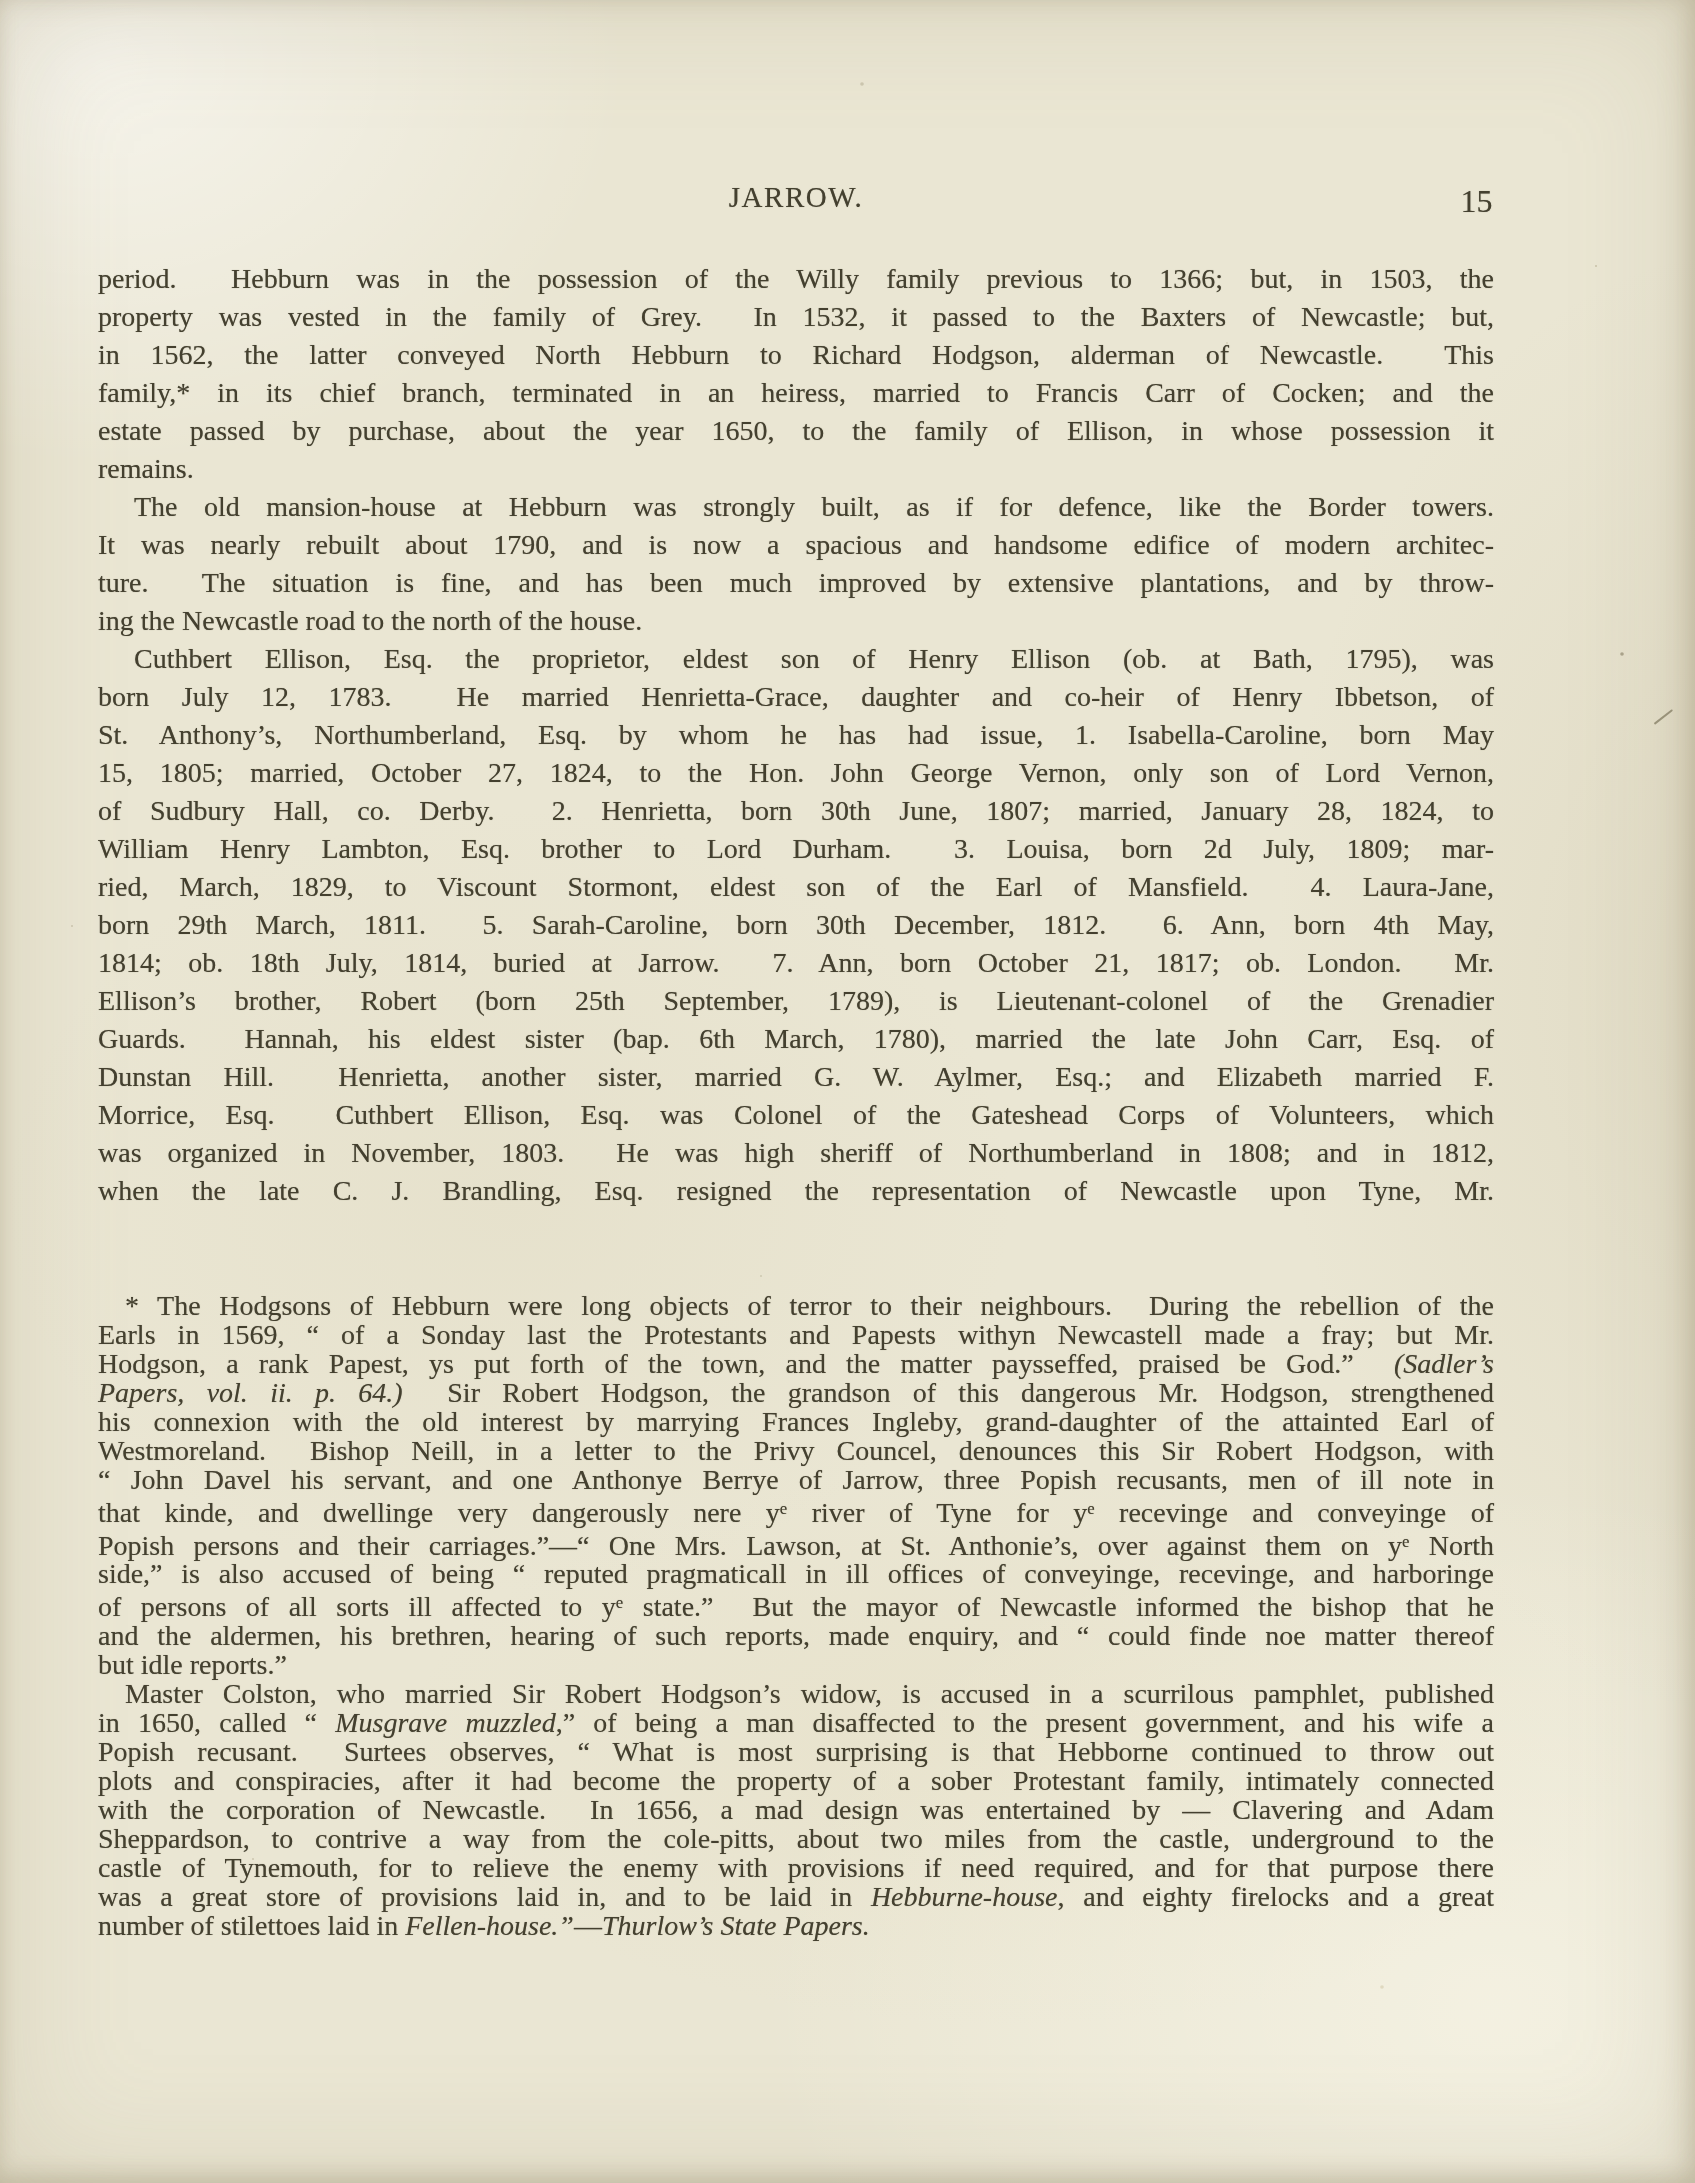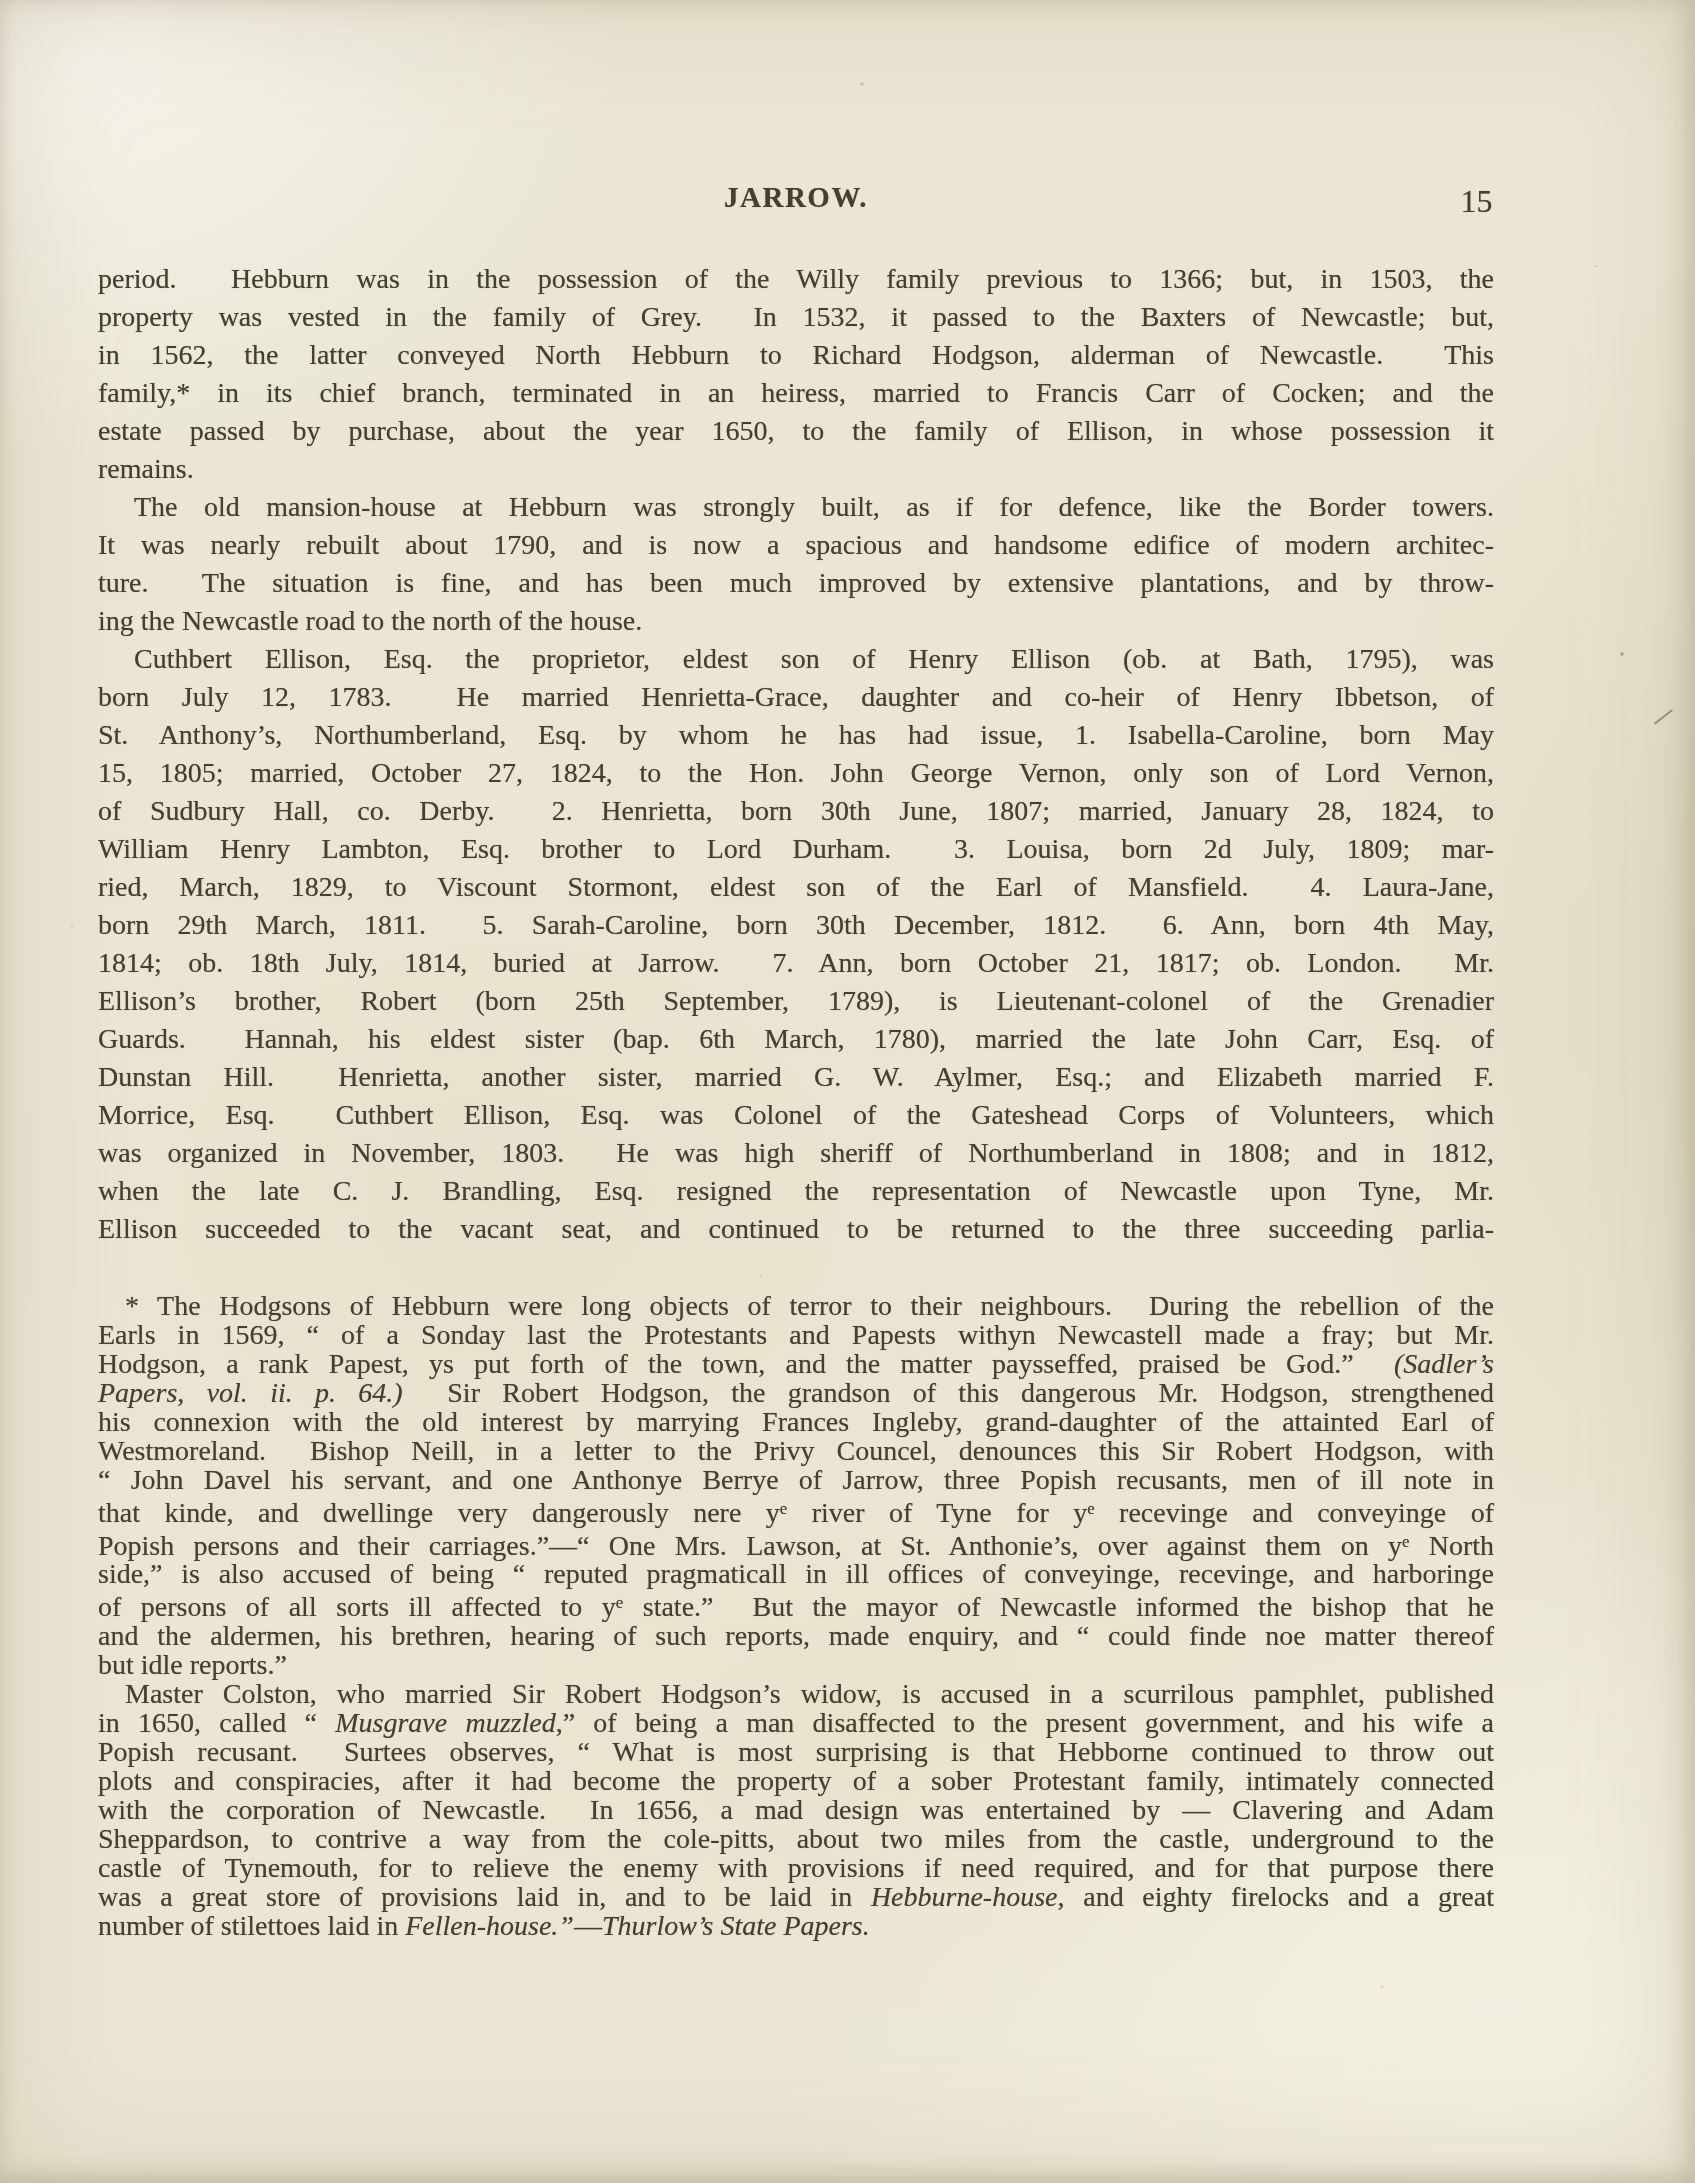--- a/index.html
+++ b/index.html
@@ -25,21 +25,21 @@
       inset 0 0 128px rgba(150,138,104,0.22),
       inset -12px 0 27px rgba(140,128,96,0.22),
       inset 0 -9px 19.6px rgba(140,128,96,0.20);
     color:var(--ink);
   }
   .page *{box-sizing:border-box;}
   
   .header{position:absolute;top:181px;left:98px;width:1396px;height:42px;}
   .running-title{
     position:absolute;left:0;width:100%;text-align:center;
-    font-size:29px;font-weight:700;letter-spacing:1.5px;
+    font-size:29px;font-weight:400;letter-spacing:1.5px;
     text-shadow:0 0 0.8px rgba(62,58,46,0.55);
   }
   .page-number{
     position:absolute;right:1.5px;top:2.3px;font-size:32px;
     text-shadow:0 0 0.8px rgba(62,58,46,0.5);
   }
   
   .body-text{
     position:absolute;top:260px;left:98px;width:1396px;
     font-size:28px;line-height:38px;
@@ -116,21 +116,20 @@
         <div class="line">William Henry Lambton, Esq. brother to Lord Durham.&nbsp; 3. Louisa, born 2d July, 1809; mar-</div>
         <div class="line">ried, March, 1829, to Viscount Stormont, eldest son of the Earl of Mansfield.&nbsp; 4. Laura-Jane,</div>
         <div class="line">born 29th March, 1811.&nbsp; 5. Sarah-Caroline, born 30th December, 1812.&nbsp; 6. Ann, born 4th May,</div>
         <div class="line">1814; ob. 18th July, 1814, buried at Jarrow.&nbsp; 7. Ann, born October 21, 1817; ob. London.&nbsp; Mr.</div>
         <div class="line">Ellison’s brother, Robert (born 25th September, 1789), is Lieutenant-colonel of the Grenadier</div>
         <div class="line">Guards.&nbsp; Hannah, his eldest sister (bap. 6th March, 1780), married the late John Carr, Esq. of</div>
         <div class="line">Dunstan Hill.&nbsp; Henrietta, another sister, married G. W. Aylmer, Esq.; and Elizabeth married F.</div>
         <div class="line">Morrice, Esq.&nbsp; Cuthbert Ellison, Esq. was Colonel of the Gateshead Corps of Volunteers, which</div>
         <div class="line">was organized in November, 1803.&nbsp; He was high sheriff of Northumberland in 1808; and in 1812,</div>
         <div class="line">when the late C. J. Brandling, Esq. resigned the representation of Newcastle upon Tyne, Mr.</div>
-        <div class="line">Ellison succeeded to the vacant seat, and continued to be returned to the three succeeding parlia-</div>
       </div>
     </div>
 
   <div class="footnote">
       <div class="para indent">
         <div class="line">* The Hodgsons of Hebburn were long objects of terror to their neighbours.&nbsp; During the rebellion of the</div>
         <div class="line">Earls in 1569, “ of a Sonday last the Protestants and Papests withyn Newcastell made a fray; but Mr.</div>
         <div class="line"><span>Hodgson, a rank Papest, ys put forth of the town, and the matter paysseffed, praised be God.”&nbsp; </span><span class="it">(Sadler’s</span></div>
         <div class="line"><span class="it">Papers, vol. ii. p. 64.)</span><span>&nbsp; Sir Robert Hodgson, the grandson of this dangerous Mr. Hodgson, strengthened</span></div>
         <div class="line">his connexion with the old interest by marrying Frances Ingleby, grand-daughter of the attainted Earl of</div>

